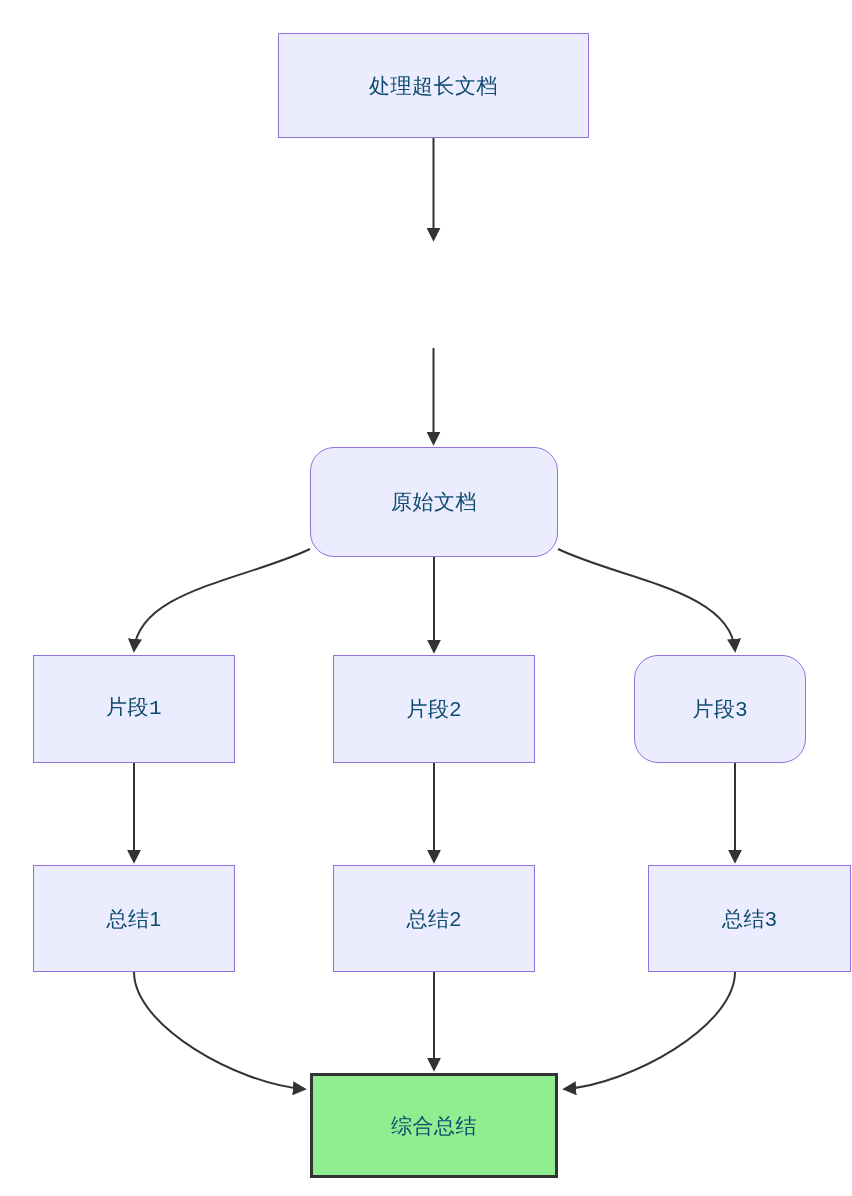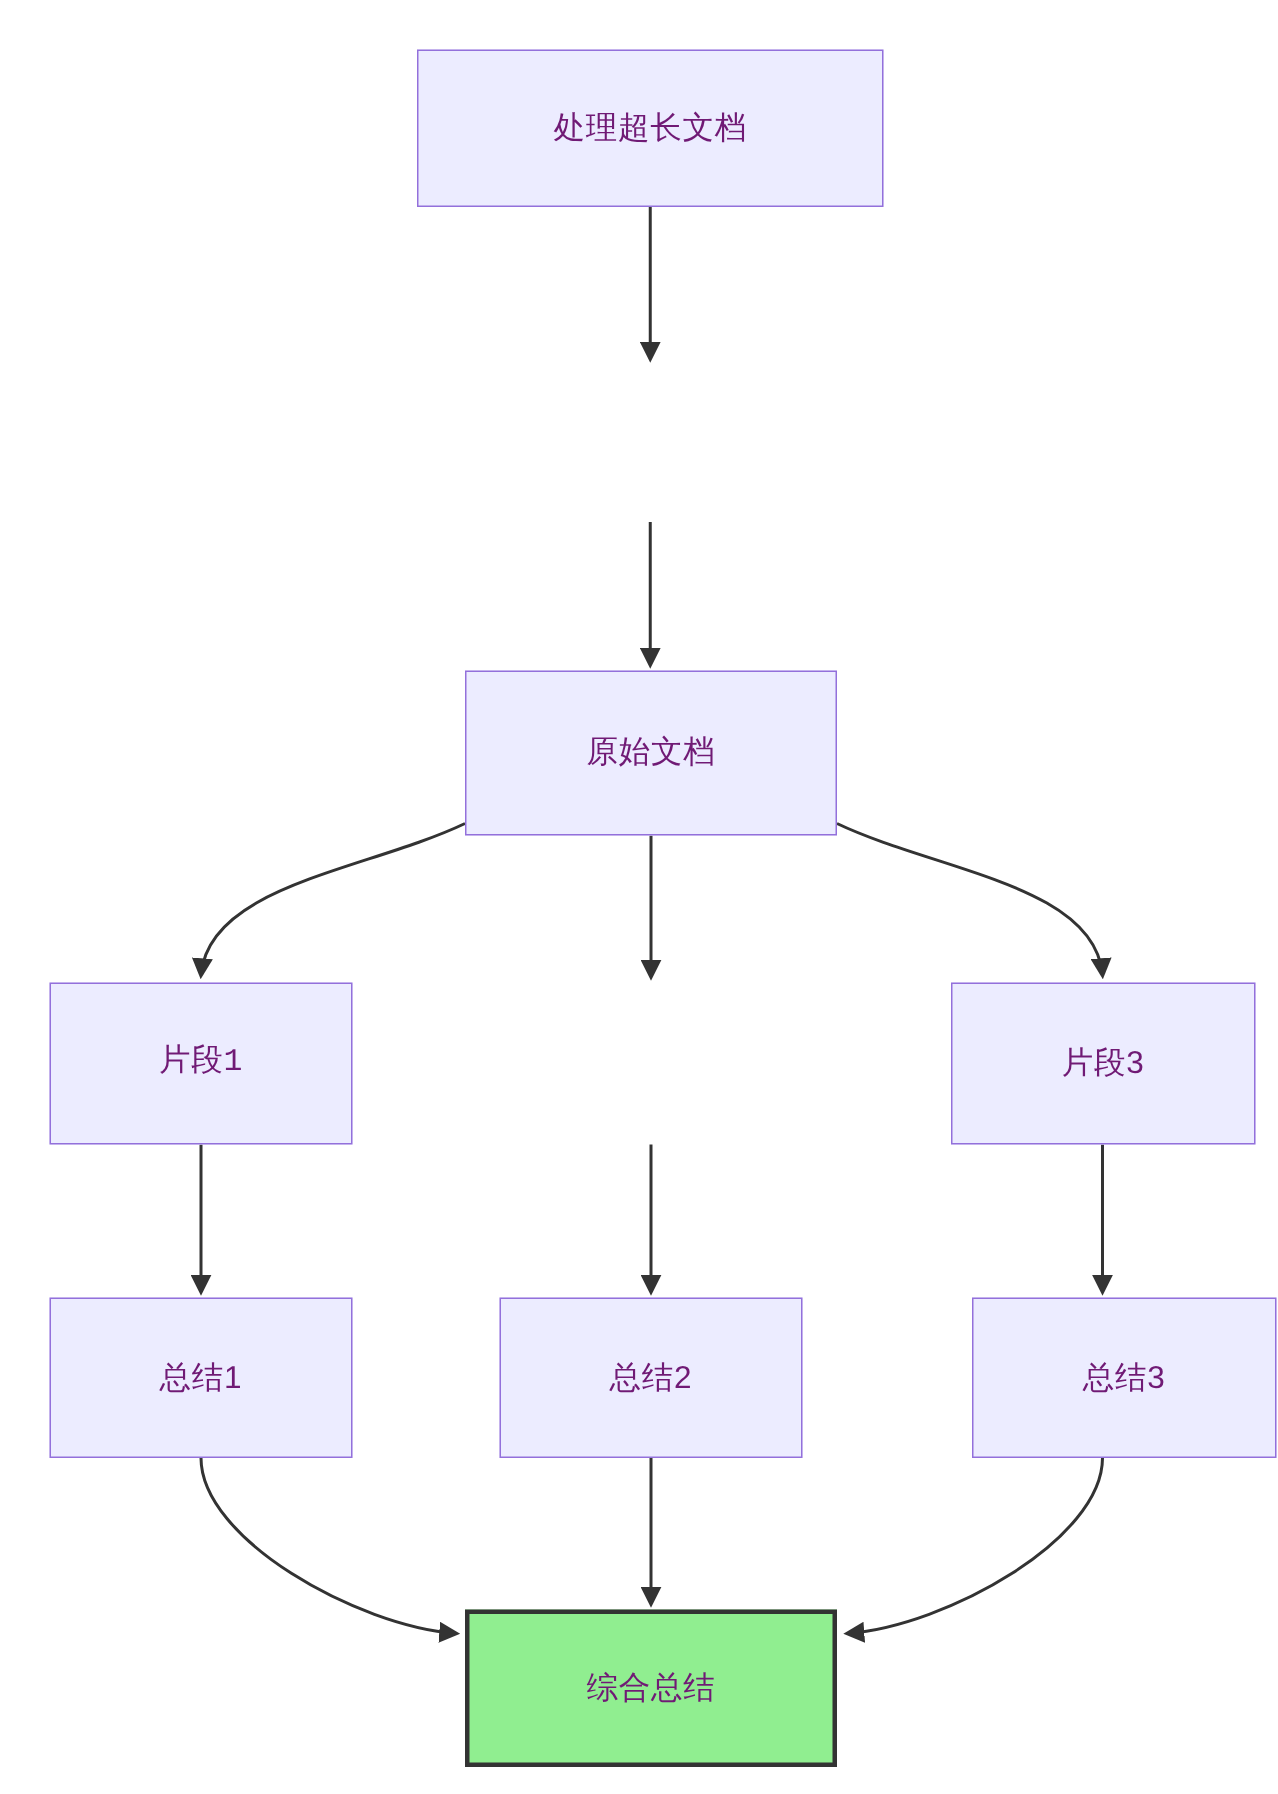--- a/index.html
+++ b/index.html
@@ -24,41 +24,41 @@
     pointer-events: none;
   }
   .node {
     position: absolute;
     box-sizing: border-box;
     display: flex;
     align-items: center;
     justify-content: center;
     background: #ECECFF;
     border: 1.5px solid #9370DB;
-    color: #701a75;
+    color: #0c4a6e;
     font-size: 21px;
     line-height: 1.3;
     text-align: center;
     letter-spacing: 0.5px;
   }
   .node--strategy {
     background: #B5B8F8;
     border: 3.5px solid #333333;
   }
   .node--result {
     background: #90EE90;
     border: 3.5px solid #333333;
   }
   
   .n-a  { left: 278px; top: 33px;   width: 311px; height: 105px; }
   .n-b  { left: 277px; top: 242px;  width: 310px; height: 106px; }
-  .n-c  { left: 310px; top: 447px;  width: 248px; height: 110px; }
+  .n-c  { left: 310px; top: 447px;  width: 248px; height: 110px; border-radius: 24px; }
   .n-d1 { left: 33px;  top: 655px;  width: 202px; height: 108px; font-family: Liberation Mono, monospace; }
   .n-d2 { left: 333px; top: 655px;  width: 202px; height: 108px; }
-  .n-d3 { left: 634px; top: 655px;  width: 203px; height: 108px; }
+  .n-d3 { left: 634px; top: 655px;  width: 172px; height: 108px; border-radius: 24px; }
   .n-e1 { left: 33px;  top: 865px;  width: 202px; height: 107px; text-align: right; }
   .n-e2 { left: 333px; top: 865px;  width: 202px; height: 107px; }
   .n-e3 { left: 634px; top: 865px;  width: 203px; height: 107px; margin-left: 14px; }
   .n-f  { left: 310px; top: 1073px; width: 248px; height: 105px; }
 
   .edge {
     fill: none;
     stroke: #333333;
     stroke-width: 2px;
   }
@@ -94,20 +94,23 @@
 
 
   <div class="node n-c">
     <span>原始文档</span>
   </div>
 
   <div class="node n-d1">
     <span>片段1</span>
   </div>
 
+  <div class="node n-d2">
+    <span>片段2</span>
+  </div>
 
   <div class="node n-d3">
     <span>片段3</span>
   </div>
 
   <div class="node n-e1">
     <span>总结1</span>
   </div>
 
   <div class="node n-e2">

